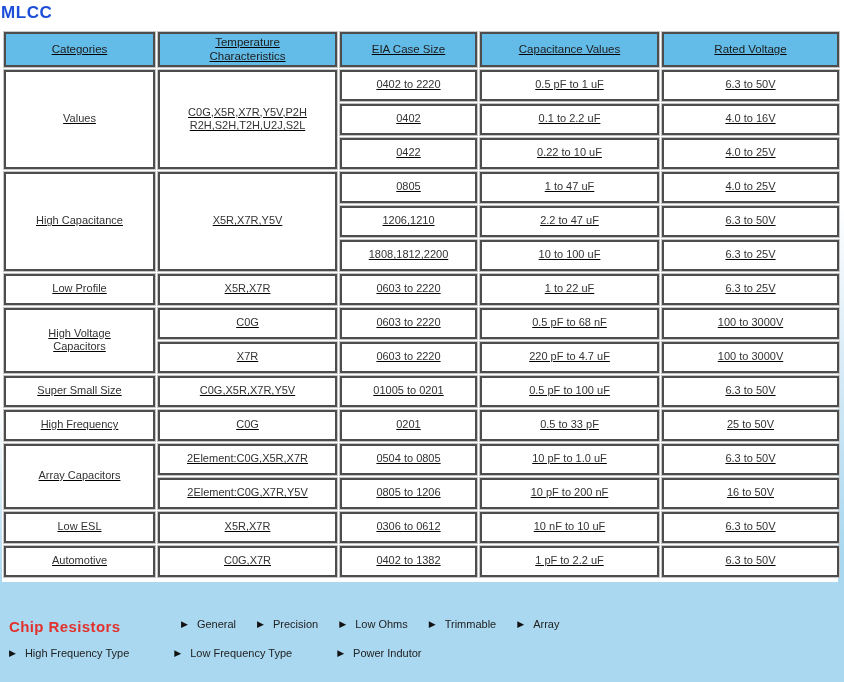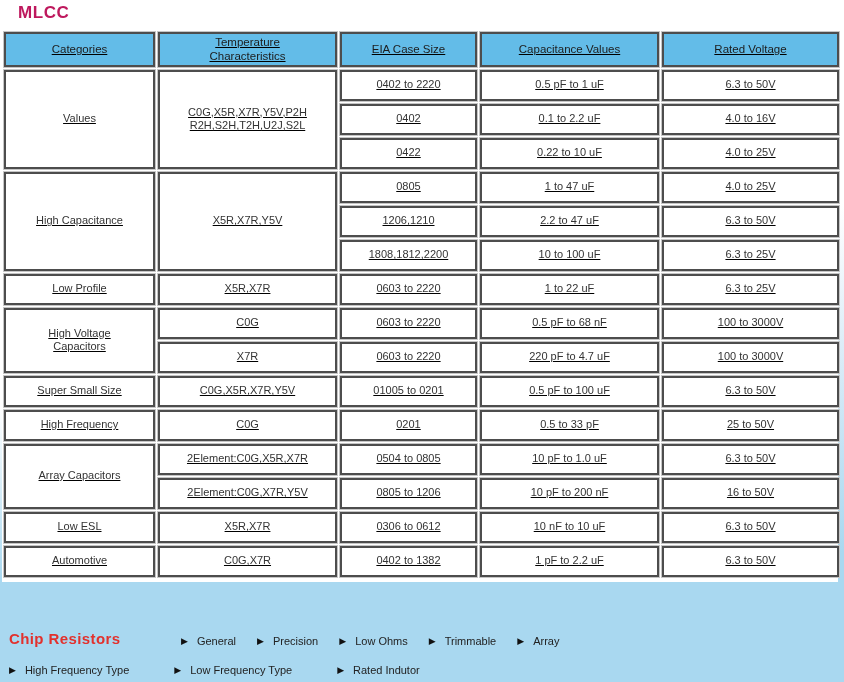--- a/index.html
+++ b/index.html
@@ -2,23 +2,23 @@
 <html><head>
 <meta charset="utf-8">
 <style>
   html,body{margin:0;padding:0;}
   body{
     width:844px;height:682px;position:relative;overflow:hidden;
     background:#ffffff;
     font-family:"Liberation Sans", sans-serif;
   }
   .page-title{
-    position:absolute;left:18px;top:3px;
+    position:absolute;left:1px;top:3px;
     font-size:17px;font-weight:bold;letter-spacing:0.6px;
-    color:#be185d;
+    color:#1d4ed8;
   }
   table.mlcc{
     position:absolute;left:1px;top:29px;
     width:841px;table-layout:fixed;
     border-collapse:separate;border-spacing:3px;text-decoration:underline;
   }
   table.mlcc th, table.mlcc td{
     box-sizing:border-box;
     border:2px solid #4d4d4d;
     box-shadow:0 0 0 1px #c6c6c6;
@@ -40,21 +40,21 @@
   }
   .edge-strip-left{
     position:absolute;top:0;left:0;width:2px;height:582px;
     background:linear-gradient(to bottom,#ffffff 0%,#ffffff 70%,#a9d8f0 100%);
   }
   .footer-panel{
     position:absolute;left:0;top:582px;width:844px;height:100px;
     background:#a9d8f0;box-sizing:border-box;padding-top:36px;
   }
   .frow{
-    height:29px;display:flex;align-items:flex-end;padding-left:9px;
+    height:29px;display:flex;align-items:flex-start;padding-left:9px;
   }
   .flabel{
     width:172px;flex:0 0 172px;
     font-size:15px;font-weight:bold;letter-spacing:0.4px;
     color:#e2312d;
   }
   .fitem{
     display:flex;align-items:center;
     font-size:11px;color:#222222;margin-right:21px;
   }
@@ -217,16 +217,16 @@
       <div class="fitem wide">
         <span class="arrow-icon">▶</span>
         <span>High Frequency Type</span>
       </div>
       <div class="fitem wide">
         <span class="arrow-icon">▶</span>
         <span>Low Frequency Type</span>
       </div>
       <div class="fitem wide">
         <span class="arrow-icon">▶</span>
-        <span>Rated Indutor</span>
+        <span>Power Indutor</span>
       </div>
     </div>
   </div>
 
 </body></html>

